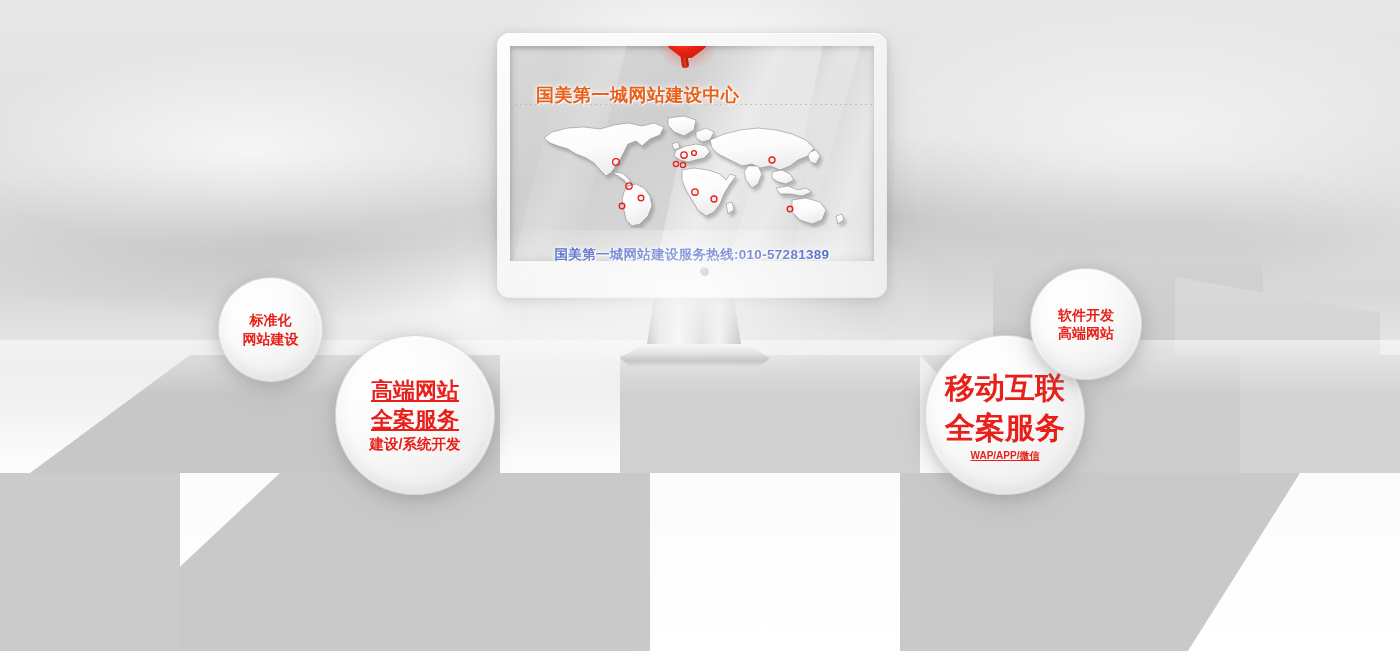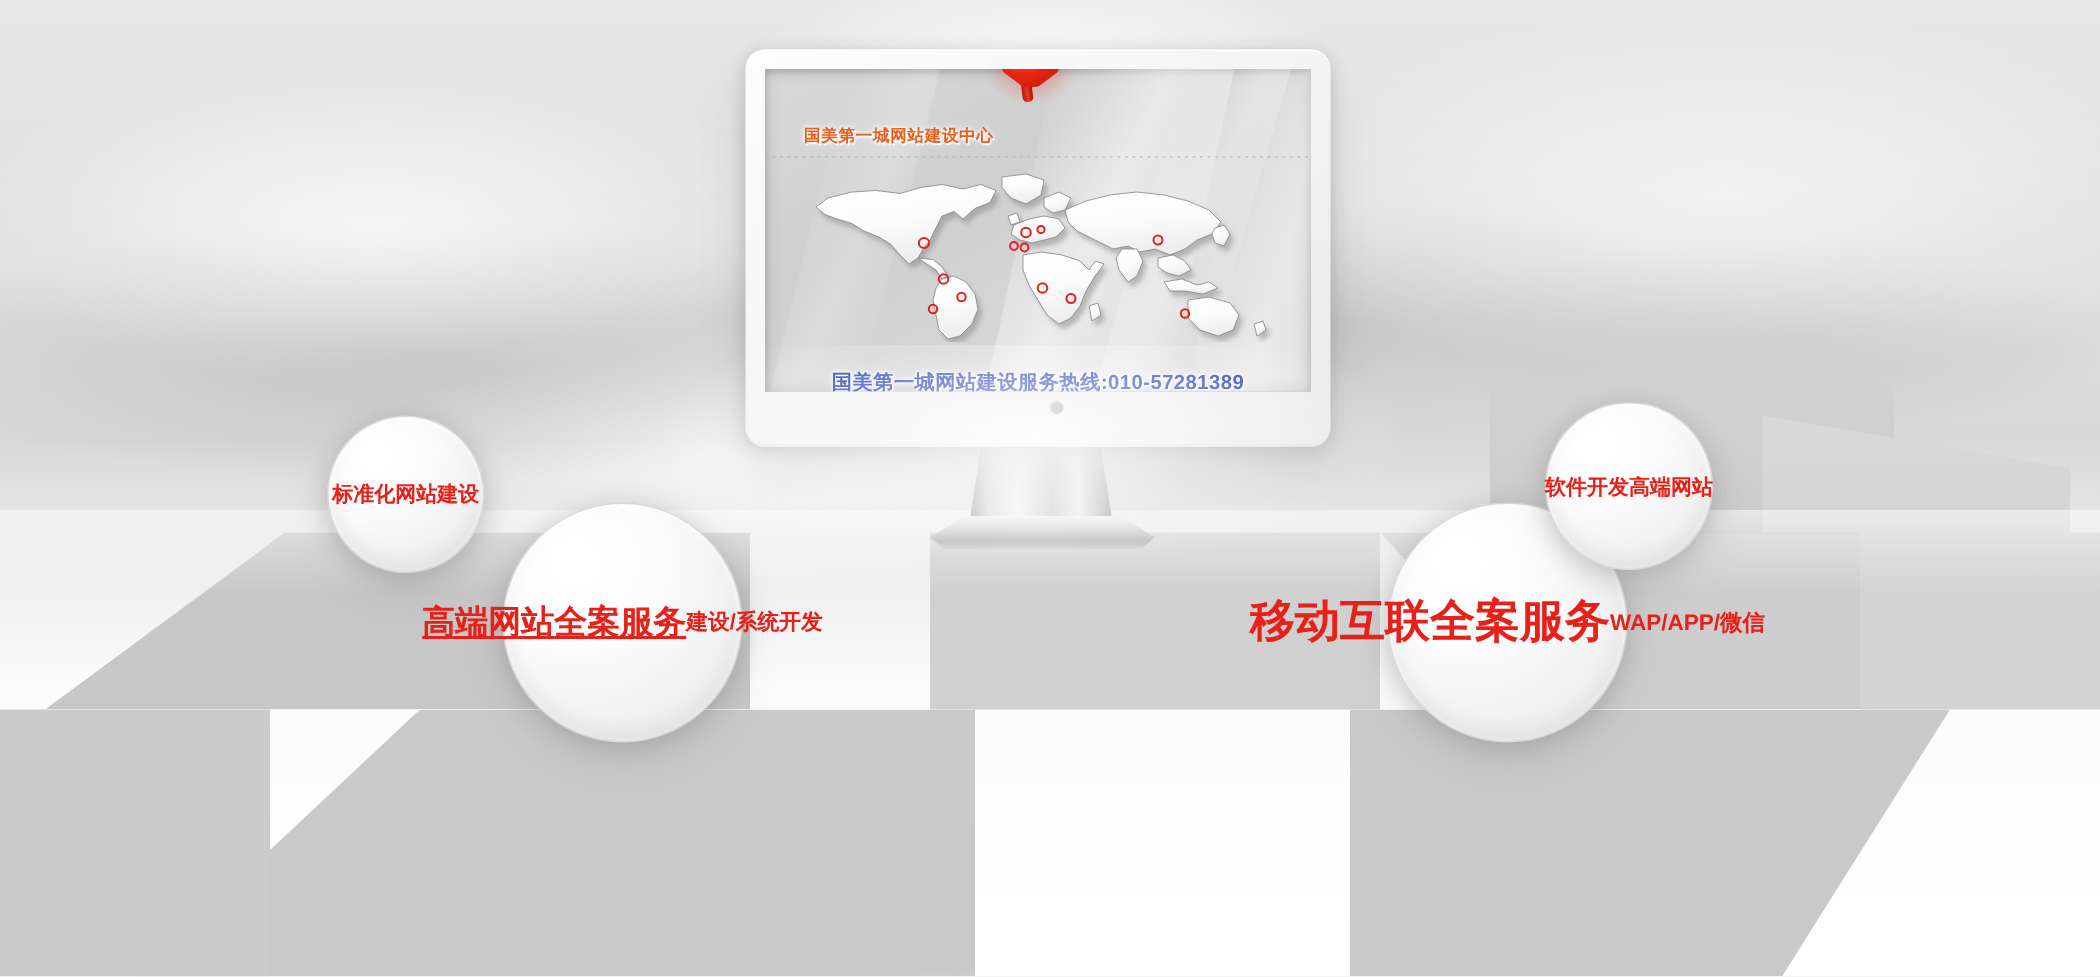--- a/index.html
+++ b/index.html
@@ -118,21 +118,21 @@
   }
   #pin .stem {
     position:absolute; left:14px; top:22px; width:7px; height:18px;
     background:linear-gradient(90deg,#b71305,#e03c22,#a50f04);
     border-radius:0 0 3px 3px;
     transform:rotate(-8deg);
   }
 
   #screen-title {
     position:absolute; left:26px; top:37px;
-    font-size:11px; font-weight:700; letter-spacing:.5px;
+    font-size:18px; font-weight:700; letter-spacing:.5px;
     color:#e8601c;
     text-shadow:0 0 3px #fff, 0 0 6px #fff, 1px 1px 0 rgba(255,255,255,.9);
     white-space:nowrap;
   }
 
   
   #worldmap { position:absolute; left:14px; top:62px; width:340px; height:120px; }
 
   #screen-hotline {
     position:absolute; left:0; top:200px; width:364px; text-align:center;
@@ -163,21 +163,21 @@
   }
   #mon-glow {
     position:absolute; left:430px; top:230px; width:520px; height:150px;
     background:radial-gradient(ellipse at 50% 40%, rgba(255,255,255,.85), rgba(255,255,255,0) 68%);
     pointer-events:none;
   }
 
   
   .bubble {
     position:absolute; border-radius:50%;
-    display:flex; align-items:center; justify-content:center;
+    display:flex; flex-direction:column; align-items:center; justify-content:center;
     background:
       radial-gradient(circle at 30% 24%, #ffffff 0%, #fbfbfb 38%, #f1f1f1 68%, #e6e6e6 100%);
     box-shadow:
       0 3px 14px rgba(120,120,120,.30),
       0 10px 26px rgba(120,120,120,.18),
       inset 0 2px 6px rgba(255,255,255,.95),
       inset 0 -5px 12px rgba(175,175,175,.22);
     border:1px solid rgba(205,205,205,.75);
     text-align:left;
     line-height:1.32;
@@ -188,21 +188,21 @@
 
   #bubble-std  { left:218px; top:277px; width:105px; height:105px; }
   #bubble-std .ln { font-size:14px; }
 
   #bubble-high { left:335px; top:335px; width:160px; height:160px; }
   #bubble-high .l1, #bubble-high .l2 { font-size:22px;text-decoration:underline; }
   #bubble-high .l3 { font-size:14.5px; margin-top:1px; }
 
   #bubble-mob  { left:925px; top:335px; width:160px; height:160px; }
   #bubble-mob .l1, #bubble-mob .l2 { font-size:30px; }
-  #bubble-mob .l3 { font-size:15px; margin-top:1px; }
+  #bubble-mob .l3 { font-size:10px; margin-top:1px;text-decoration:underline; }
 
   #bubble-soft { left:1030px; top:268px; width:112px; height:112px; }
   #bubble-soft .ln { font-size:14px; }
 </style>
 </head>
 <body>
 
 <div id="stage">
 
   <div class="bg-base"></div>

